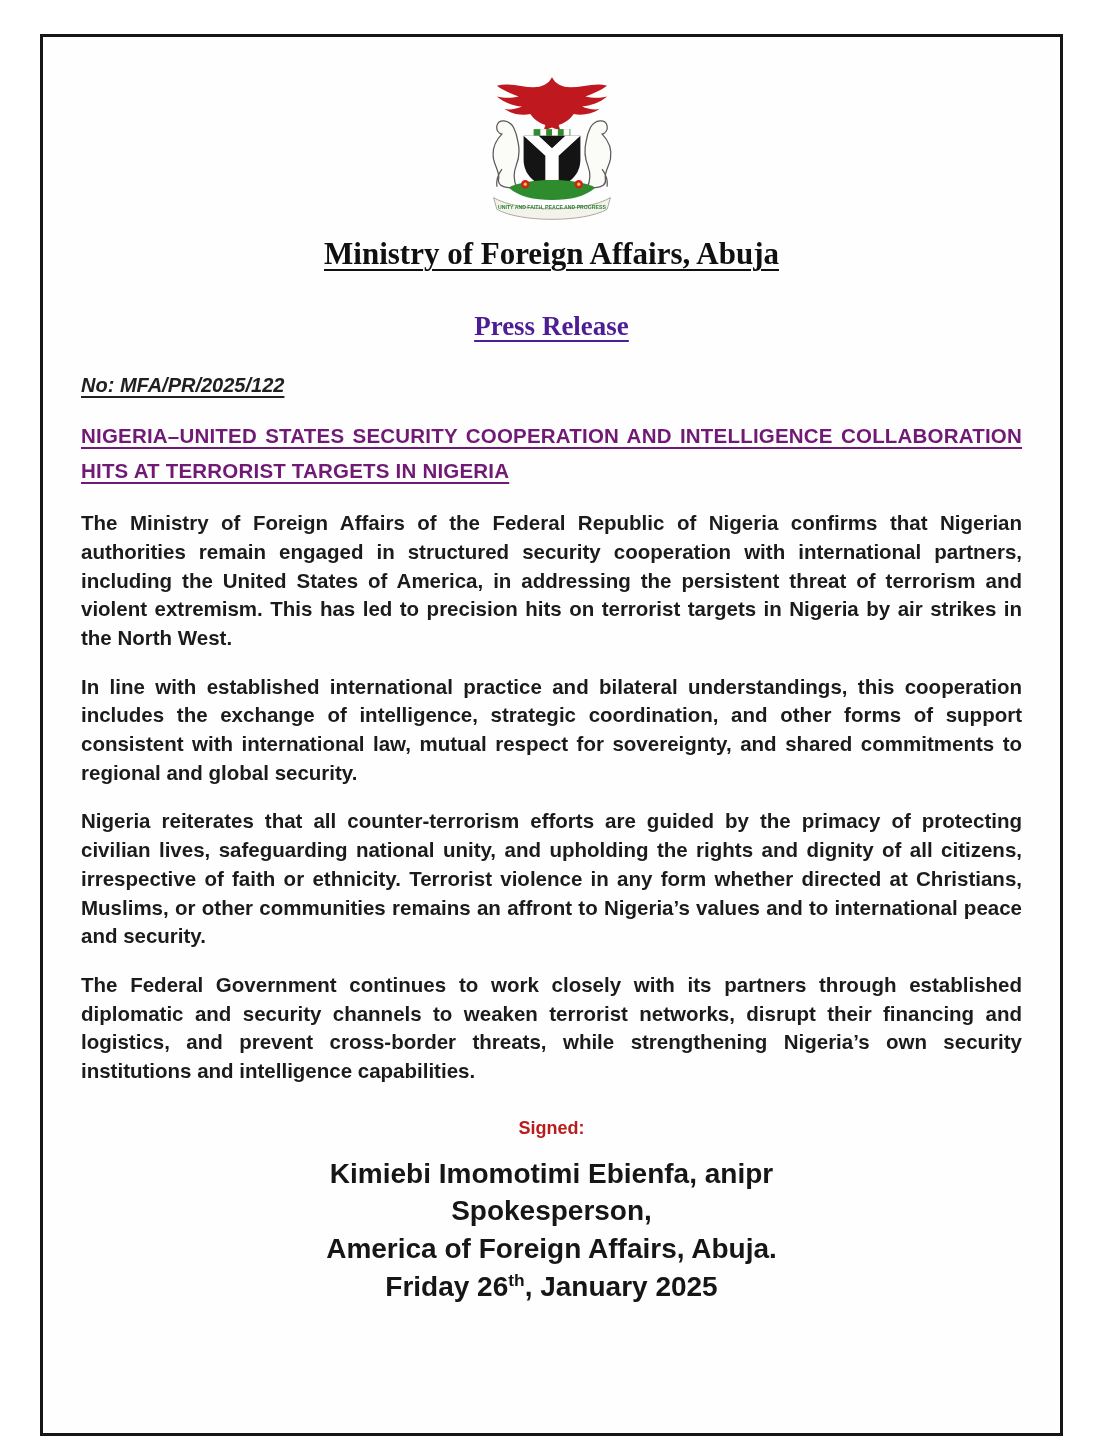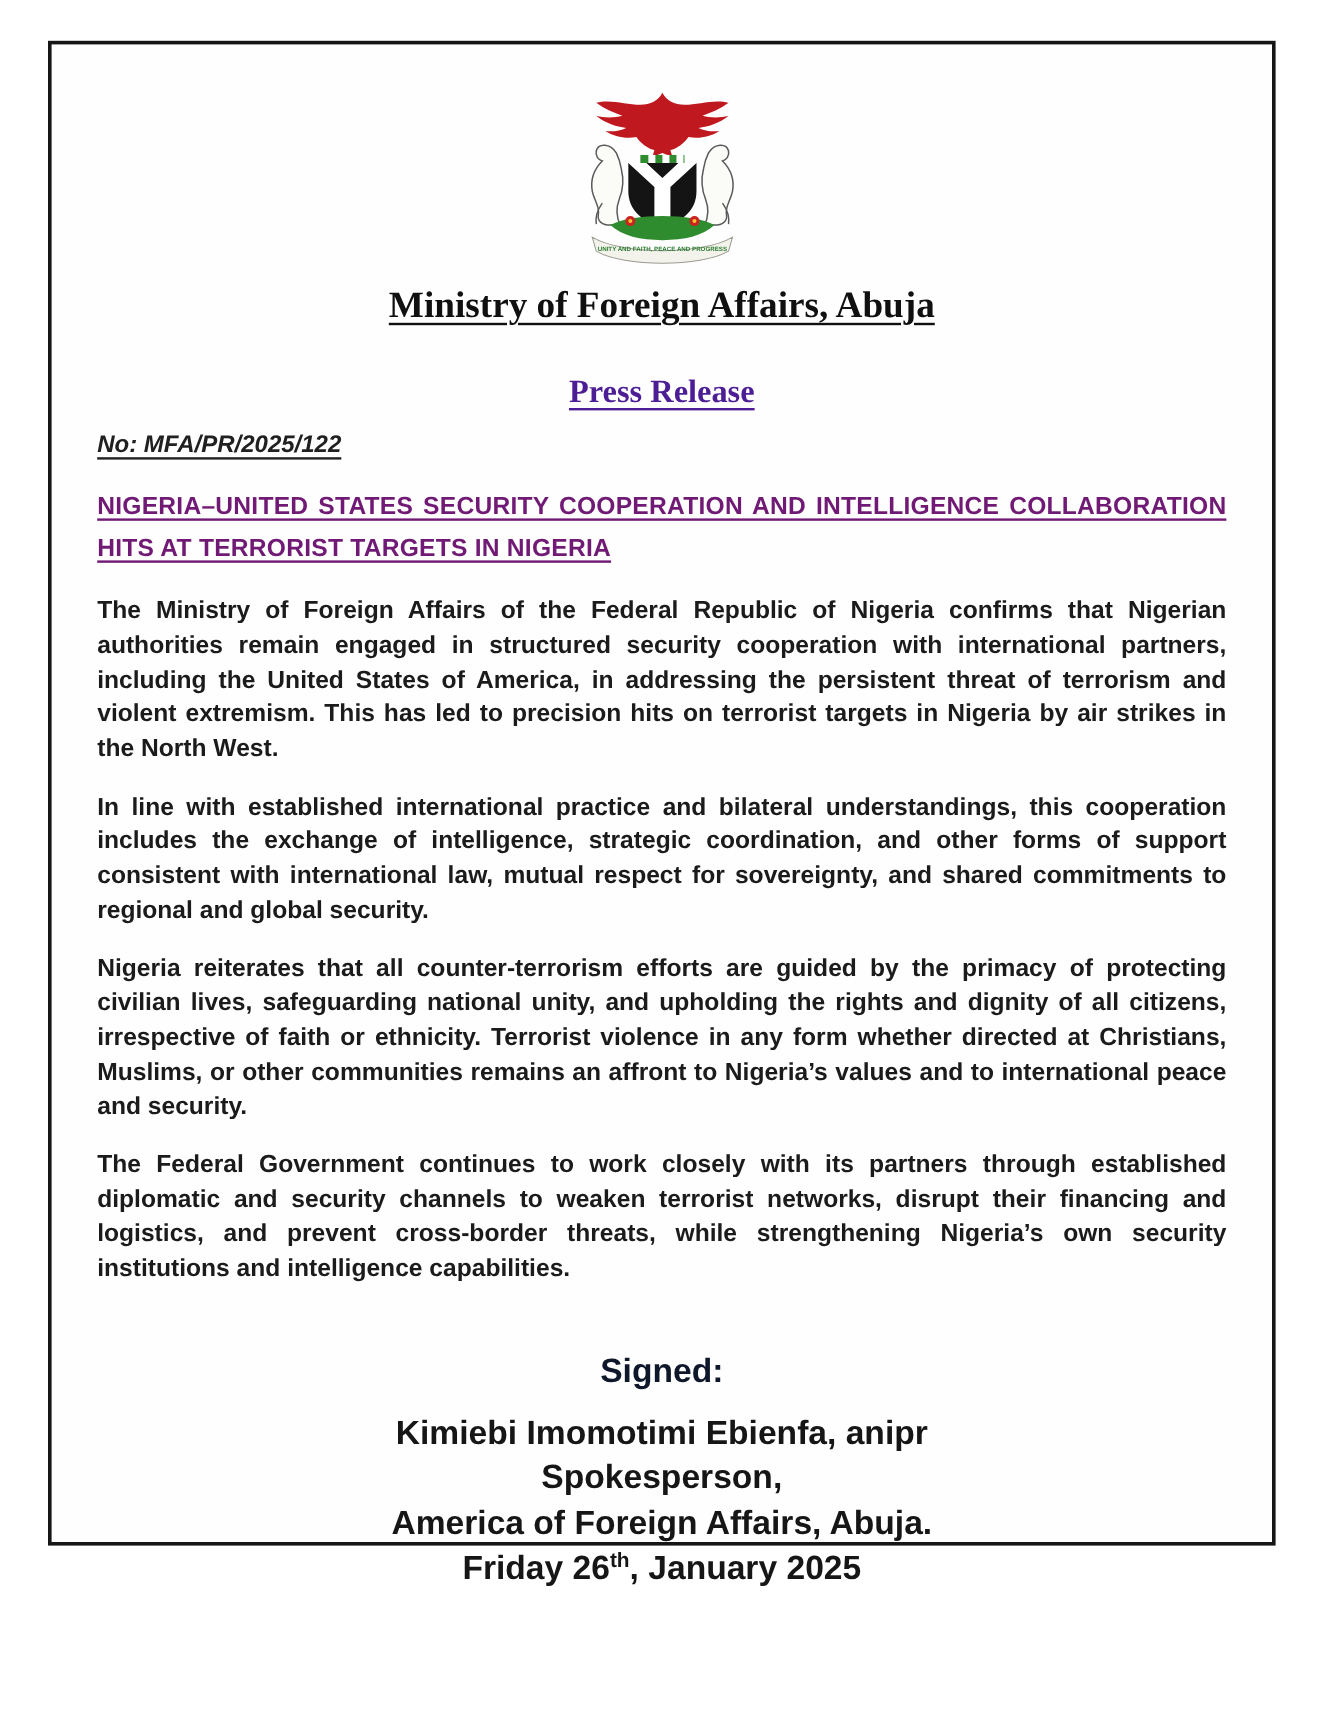--- a/index.html
+++ b/index.html
@@ -5,21 +5,21 @@
   * { margin: 0; padding: 0; box-sizing: border-box; }
   html, body {
     width: 1100px; height: 1445px;
     background: #ffffff;
     font-family: "Liberation Sans", sans-serif;
     color: #1b1b1b;
   }
   .sheet {
     position: absolute;
     left: 40px; top: 34px;
-    width: 1023px; height: 1254px;
+    width: 1023px; height: 1402px;
     border: 3px solid #161616;
     background: #fefefe;
     padding: 24px 38px 0 38px;
   }
   .crest-wrap { display: flex; justify-content: center; margin-top: 8px; }
   .ministry-title {
     margin-top: 14px;
     text-align: center;
     font-family: "Liberation Serif", serif;
     font-weight: 700;
@@ -36,21 +36,21 @@
     font-family: "Liberation Serif", serif;
     font-weight: 700;
     font-size: 27px;
     line-height: 1.25;
     color: #4c1d95;
     text-decoration: underline;
     text-decoration-thickness: 2px;
     text-underline-offset: 5px;
   }
   .ref-no {
-    margin-top: 14px;
+    margin-top: 28px;
     font-size: 20px;
     font-weight: 700;
     font-style: italic;
     line-height: 1.3;
     color: #202020;
     text-decoration: underline;
     text-decoration-thickness: 2px;
     text-underline-offset: 4px;
   }
   .headline {
@@ -67,25 +67,25 @@
   }
   .para {
     margin-top: 20px;
     font-size: 20.5px;
     font-weight: 700;
     line-height: 1.4;
     text-align: justify;
     color: #1b1b1b;
   }
   .signed {
-    margin-top: 55px;
+    margin-top: 32px;
     text-align: center;
-    font-size: 28px;
+    font-size: 18px;
     font-weight: 700;
-    color: #0f172a;
+    color: #b91c1c;
   }
   .sig-block {
     margin-top: 16px;
     text-align: center;
     font-size: 28px;
     font-weight: 700;
     line-height: 1.35;
     color: #161616;
   }
   .sig-block div { margin: 0; }

